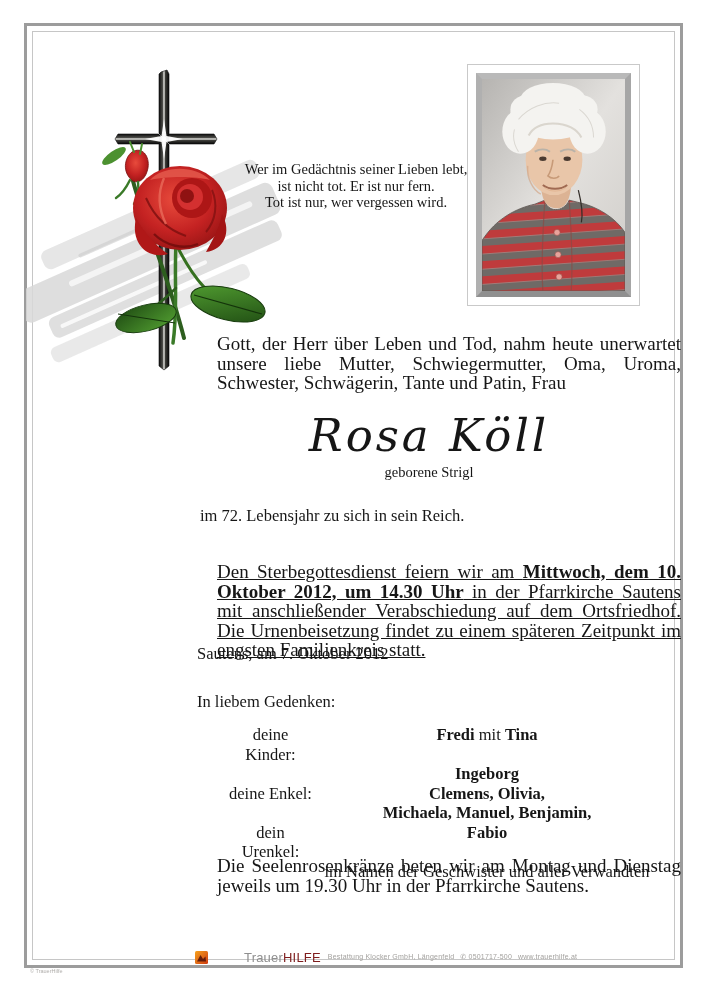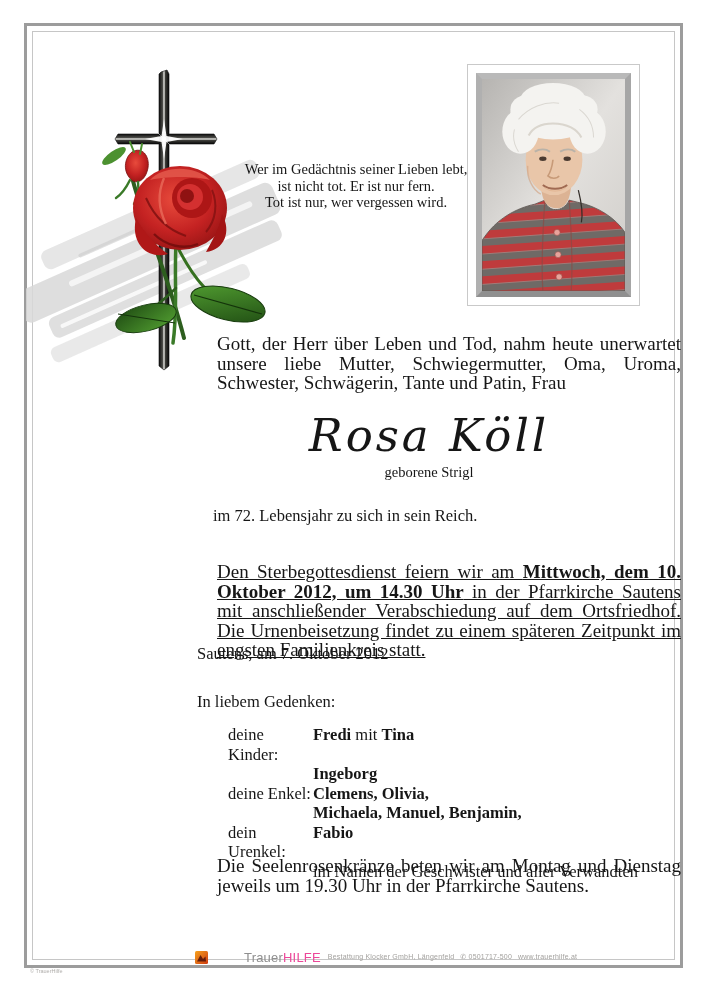--- a/index.html
+++ b/index.html
@@ -17,36 +17,36 @@
   #photo-bevel{width:100%;height:100%;box-sizing:border-box;border:6px solid #a6a6a6;
                border-top-color:#b9b9b9;border-left-color:#b0b0b0;border-bottom-color:#8f8f8f;
                box-shadow:inset 0 0 0 1px #8a8a8a;}
   #photo-bevel svg{display:block;width:100%;height:100%;}
   
   .para{left:181px;width:464px;font-size:19px;line-height:19.5px;text-align:justify;margin-left:36px;}
   #intro{top:334px;}
   #name{left:197px;top:412px;width:464px;text-align:center;font-family:"DejaVu Serif",serif;
         font-style:italic;font-size:45px;line-height:48px;letter-spacing:3px;}
   #maiden{left:197px;top:464px;width:464px;text-align:center;font-size:14.5px;}
-  #ageline{left:213px;top:506px;width:464px;font-size:16.5px;}
+  #ageline{left:200px;top:506px;width:464px;font-size:16.5px;}
   #service{top:562px;text-decoration:underline;}
   #dateline{left:197px;top:644px;width:464px;font-size:16.5px;}
   #gedenken{left:197px;top:692px;width:464px;font-size:16.5px;}
-  #family{left:228px;top:725px;width:433px;font-size:16.5px;line-height:19.5px;}
+  #family{left:228px;top:725px;width:433px;font-size:16.5px;line-height:19.5px;text-align:center;}
   .fam-row{display:flex;}
   .fam-label{flex:0 0 85px;}
   .fam-value{flex:1 1 auto;}
   .b{font-weight:bold;}
   #closing{top:856px;}
   
   #footer{left:195px;top:949px;height:16px;display:flex;align-items:center;gap:4px;
           font-family:"Liberation Sans",sans-serif;white-space:nowrap;}
   #footer .brand{font-size:13px;letter-spacing:.2px;}
   #footer .brand .t{color:#8f8f8f;margin-left:32px;}
-  #footer .brand .h{color:#ec4899;}
+  #footer .brand .h{color:#7f1d1d;}
   #footer .info{font-size:7px;color:#a3a19e;letter-spacing:.2px;margin-left:3px;}
   #footer .info span{margin-right:6px;}
   #print-credit{left:30px;top:968px;font-family:"Liberation Sans",sans-serif;font-size:5.5px;color:#b0aeab;}
 </style>
 </head>
 <body>
 
 <div id="card">
 
   <div class="abs" id="frame-outer"></div>

